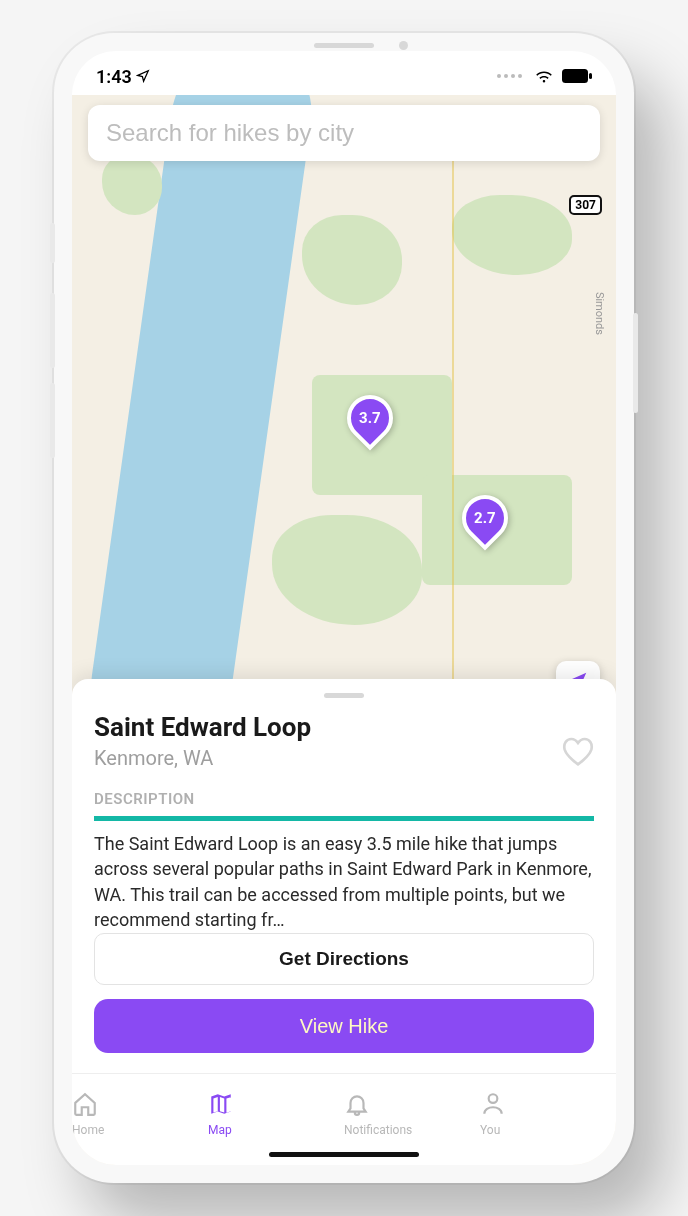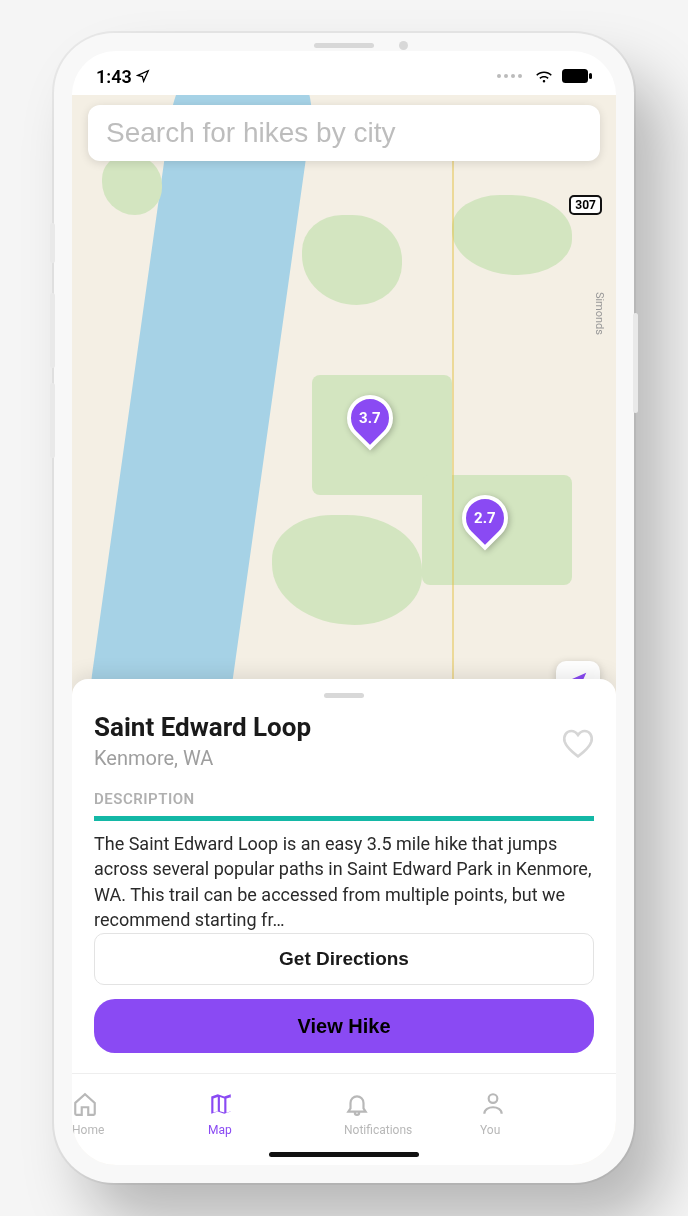--- a/index.html
+++ b/index.html
@@ -122,21 +122,21 @@
     right: 16px;
     z-index: 60;
   }
   .search-input {
     width: 100%;
     height: 56px;
     border: none;
     border-radius: 12px;
     background: #fff;
     padding: 0 18px;
-    font-size: 28px;
+    font-size: 24px;
     color: #222;
     box-shadow: 0 2px 10px rgba(0,0,0,0.12);
   }
   .search-input::placeholder { color: #bdbdbd; }
   .map-pin {
     position: absolute;
     width: 46px;
     height: 46px;
     background: #8a4af3;
     border: 4px solid #fff;
@@ -174,39 +174,39 @@
     position: absolute;
     left: 0; right: 0; bottom: 92px;
     background: #fff;
     border-radius: 16px 16px 0 0;
     box-shadow: 0 -4px 20px rgba(0,0,0,0.1);
     padding: 14px 22px 20px;
   }
   .grab {
     width: 40px; height: 5px; background: #d8d8d8; border-radius: 3px; margin: 0 auto 14px;
   }
-  .card-head { display: flex; justify-content: space-between; align-items: center; }
+  .card-head { display: flex; justify-content: space-between; align-items: flex-end; }
   .card-title { font-size: 26px; font-weight: 700; color: #1a1a1a; }
   .card-sub { font-size: 20px; color: #9e9e9e; margin-top: 4px; }
   .heart-btn { cursor: pointer; padding-top: 8px; }
   .section-label {
     font-size: 15px; color: #b0b0b0; letter-spacing: 0.5px; font-weight: 600;
     margin-top: 20px; padding-bottom: 8px; border-bottom: 5px solid #14b8a6;
   }
   .desc-text {
     font-size: 18px; color: #2a2a2a; line-height: 1.42; margin-top: 10px;
   }
   .btn-outline {
     width: 100%; height: 52px; border: 1px solid #e3e3e3; background: #fff;
     border-radius: 10px; font-size: 19px; font-weight: 600; color: #1a1a1a;
     cursor: pointer;
   }
   .btn-primary {
-    width: 100%; height: 54px; border: none; background: #8a4af3; color: #000000;
-    border-radius: 21px; font-size: 20px; font-weight: 700;
+    width: 100%; height: 54px; border: none; background: #8a4af3; color: #fef9c3;
+    border-radius: 14px; font-size: 20px; font-weight: 400;
     margin-top: 14px; cursor: pointer;
   }
   .tabbar {
     position: absolute;
     left: 0; right: 0; bottom: 0;
     height: 92px;
     background: #fff;
     border-top: 1px solid #eee;
     display: flex;
     padding-bottom: 12px;

